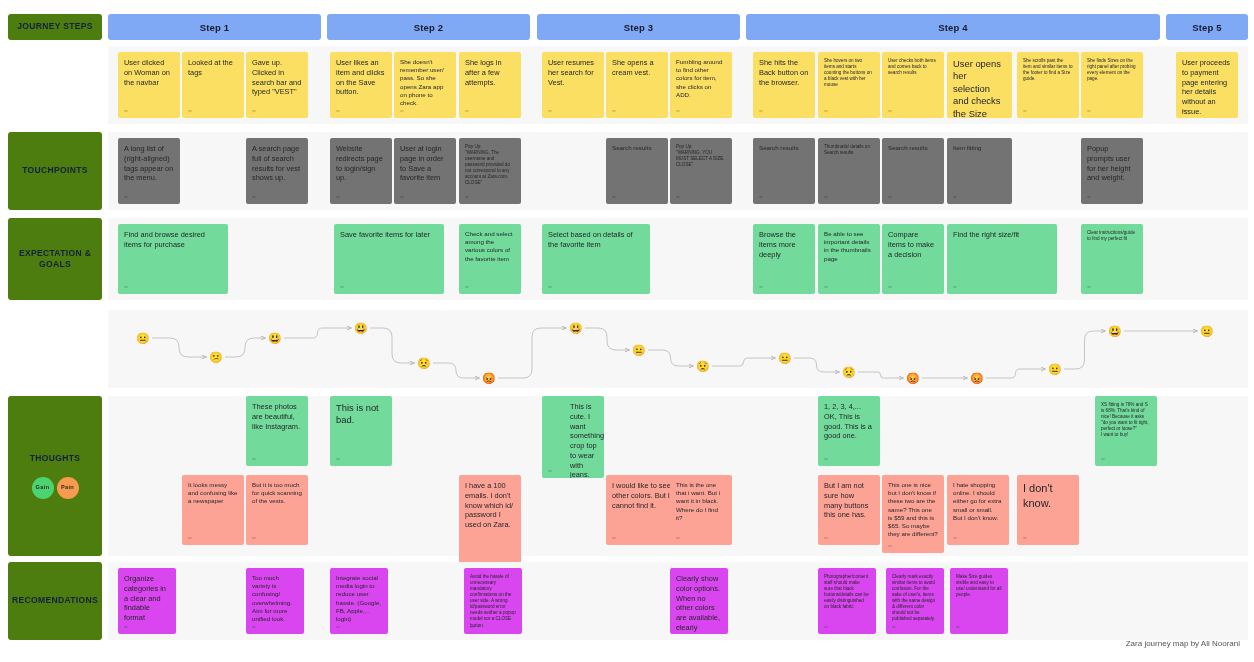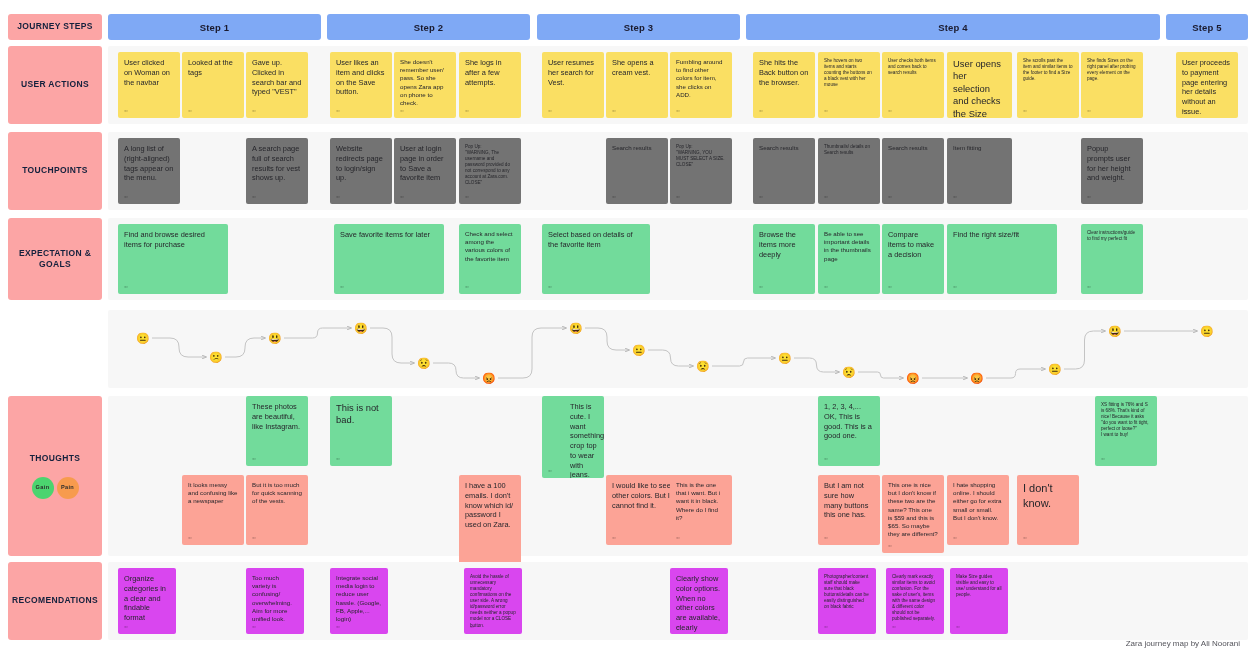--- a/index.html
+++ b/index.html
@@ -27,21 +27,21 @@
     font-size: 9.5px;
     font-weight: bold;
     display: flex;
     align-items: center;
     justify-content: center;
     letter-spacing: .2px;
     height: 26px;
     top: 14px;
   }
   .row-label {
-    background: #fca5a5;
+    background: #4d7c0f;
     border-radius: 3px;
     color: #14213d;
     font-size: 8.5px;
     font-weight: bold;
     letter-spacing: .35px;
     display: flex;
     flex-direction: column;
     align-items: center;
     justify-content: center;
     text-align: center;
@@ -149,23 +149,20 @@
         <span>Step 3</span>
       </div>
       <div class="abs step-head" style="left: 746px; width: 414px;">
         <span>Step 4</span>
       </div>
       <div class="abs step-head" style="left: 1166px; width: 82px;">
         <span>Step 5</span>
       </div>
     </div>
 
-  <div class="abs row-label" style="top:46px;height:78px;">
-    <span class="lbl-line">USER ACTIONS</span>
-  </div>
   <div class="abs lane" style="top:46px;height:78px;"></div>
   <div id="lane-user-actions">
       <div class="abs note n-yellow fs-md" style="left: 118px; top: 52px; width: 62px; height: 66px;">
         <span class="txt">User clicked on Woman on the navbar</span>
         <span class="handle">▫▫</span>
       </div>
       <div class="abs note n-yellow fs-md" style="left: 182px; top: 52px; width: 62px; height: 66px;">
         <span class="txt">Looked at the tags</span>
         <span class="handle">▫▫</span>
       </div>

